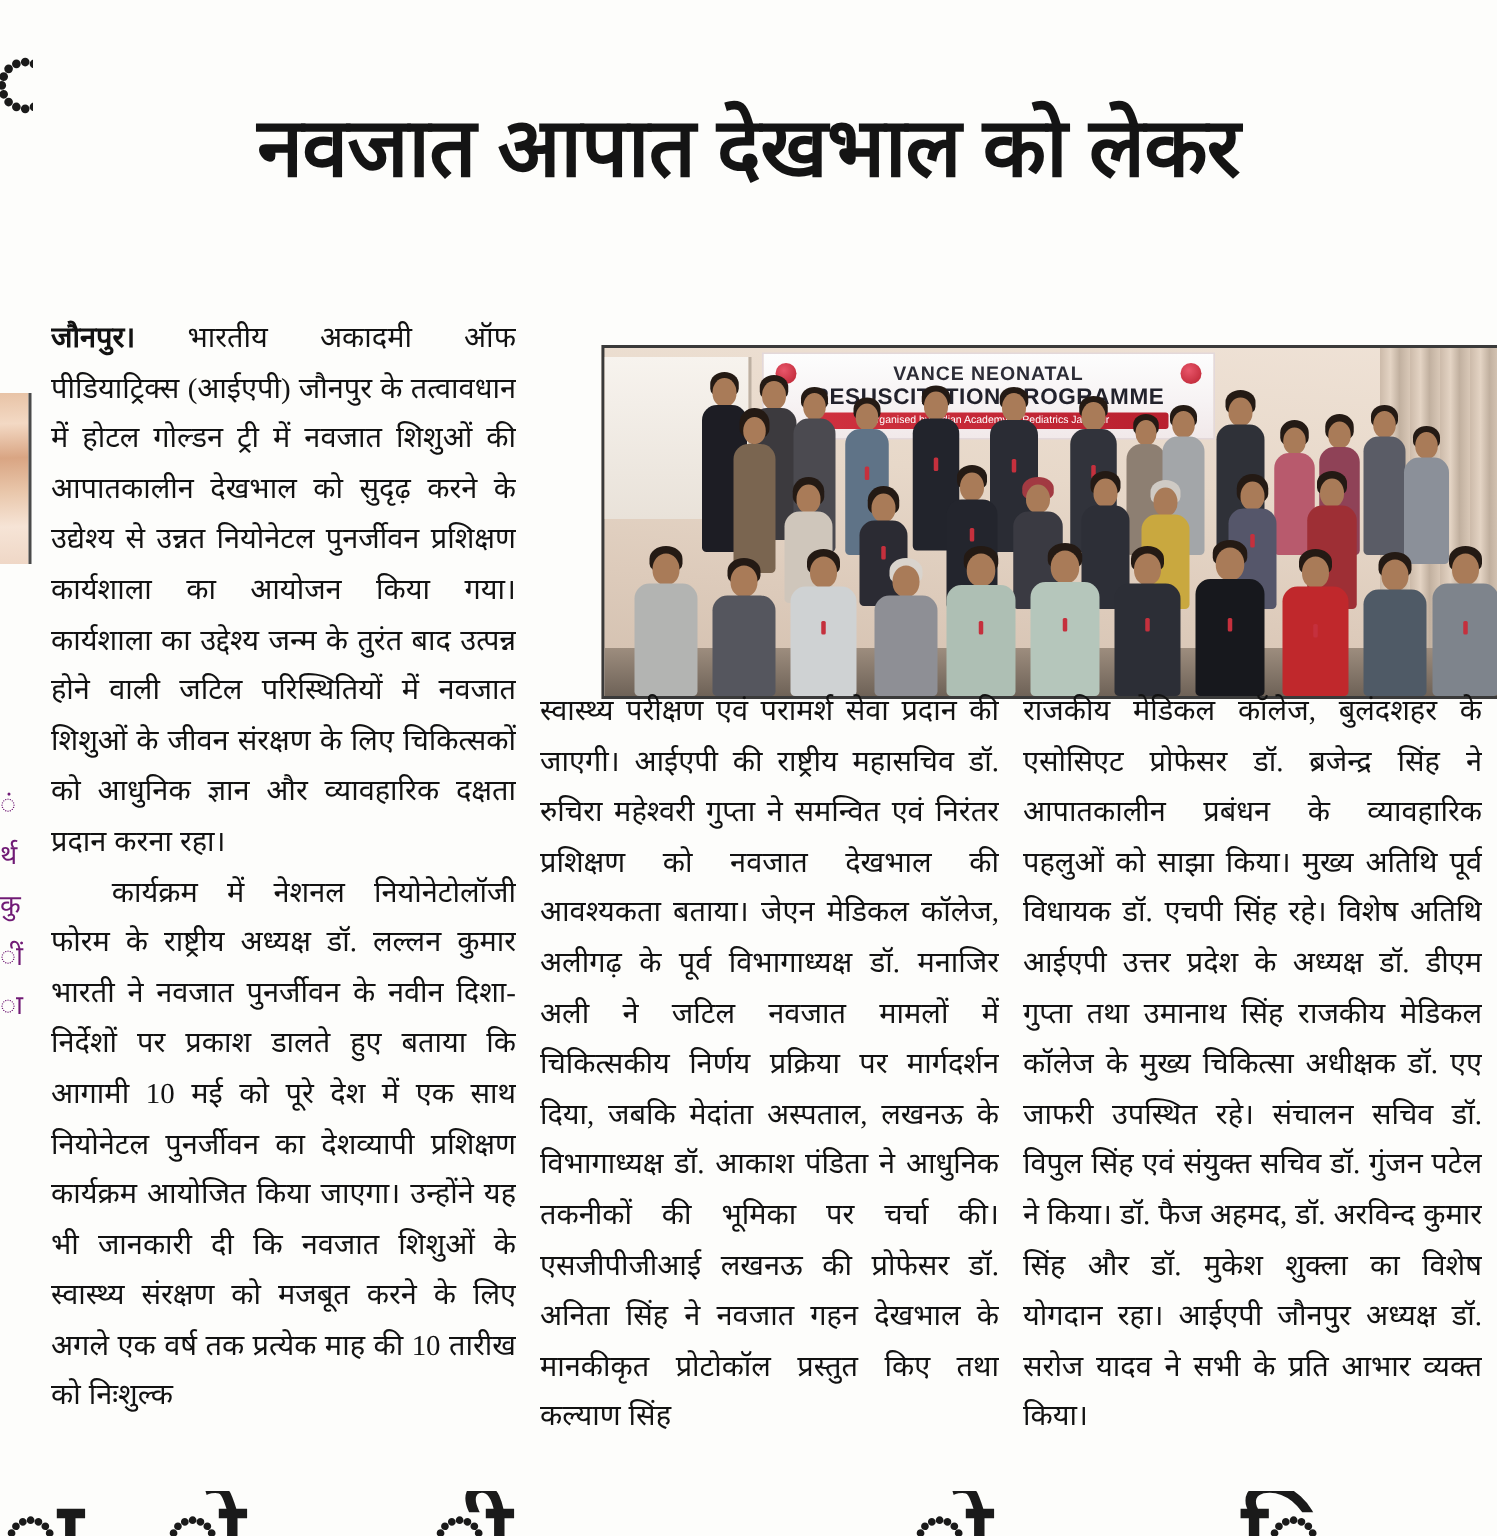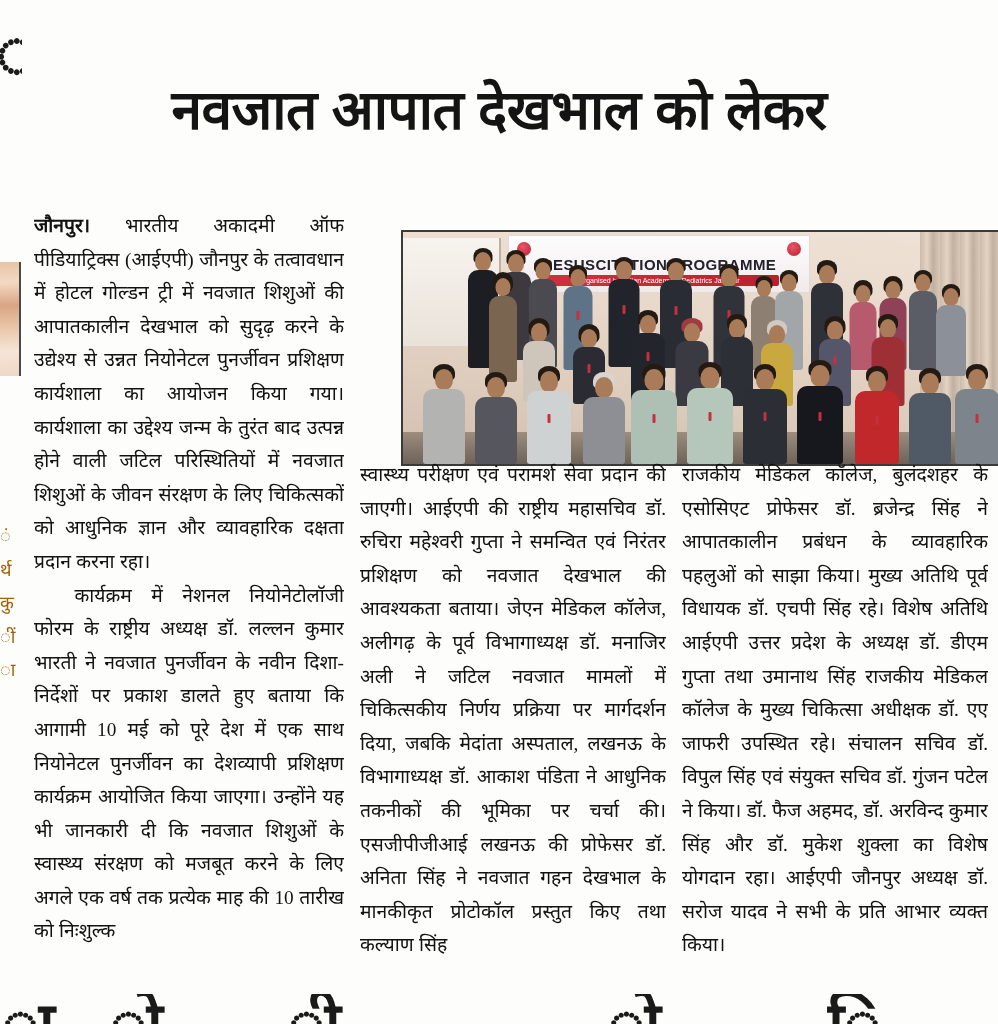--- a/index.html
+++ b/index.html
@@ -34,37 +34,37 @@
     width:19px;height:114px;
     border-right:2px solid #4a4a4a;
     background:
       linear-gradient(178deg,#e8c3a6 0%,#f3d9c4 18%,#d9a583 38%,#e9c7ab 58%,#f6e4d6 78%,#efd7c6 100%);
   }
   .bleed-left-text{
     position:absolute;left:0;top:520px;
     width:16px;height:450px;
     overflow:hidden;
     font-size:18px;line-height:33.5px;
-    color:#a16207;
+    color:#701a75;
     letter-spacing:-1px;
   }
 
   
   .headline{
     position:absolute;left:34px;top:28px;
     width:930px;
     text-align:center;
     font-family:"Liberation Sans","DejaVu Sans",sans-serif;
     font-weight:700;
     font-size:55px;
     line-height:66px;
     letter-spacing:-0.5px;
     color:#141414;
   }
-  .headline .hl-line{display:block;white-space:nowrap;margin-top:12px;}
+  .headline .hl-line{display:block;white-space:nowrap;}
   .headline .hl-line.l2{font-size:55px;}
 
   
   .photo-figure{
     position:absolute;left:361px;top:214px;
     width:603px;height:232px;
     border:2px solid #3a3a3a;
     overflow:hidden;
     background:#cdbcae;
   }
@@ -191,20 +191,21 @@
   </h1>
 
   <figure class="photo-figure">
     <div class="ph-wall"></div>
     <div class="ph-screen"></div>
     <div class="ph-curtain"></div>
 
     <div class="ph-banner">
       <span class="bn-dot a"></span>
       <span class="bn-dot b"></span>
+      <div class="bn-l1">VANCE NEONATAL</div>
       <div class="bn-l2">RESUSCITATION PROGRAMME</div>
       <div class="bn-l3">Organised by Indian Academy of Pediatrics Jaunpur</div>
     </div>
 
     <div class="ph-floor"></div>
 
     <div class="pp" style="left:65px;top:16px;width:30px;height:120px;">
       <span class="hair" style="top:0;width:19px;height:16px;"></span>
       <span class="hd" style="top:4px;width:16px;height:19px;"></span>
       <span class="bd" style="top:22px;width:30px;height:98px;background:#1d1d24;"></span>

